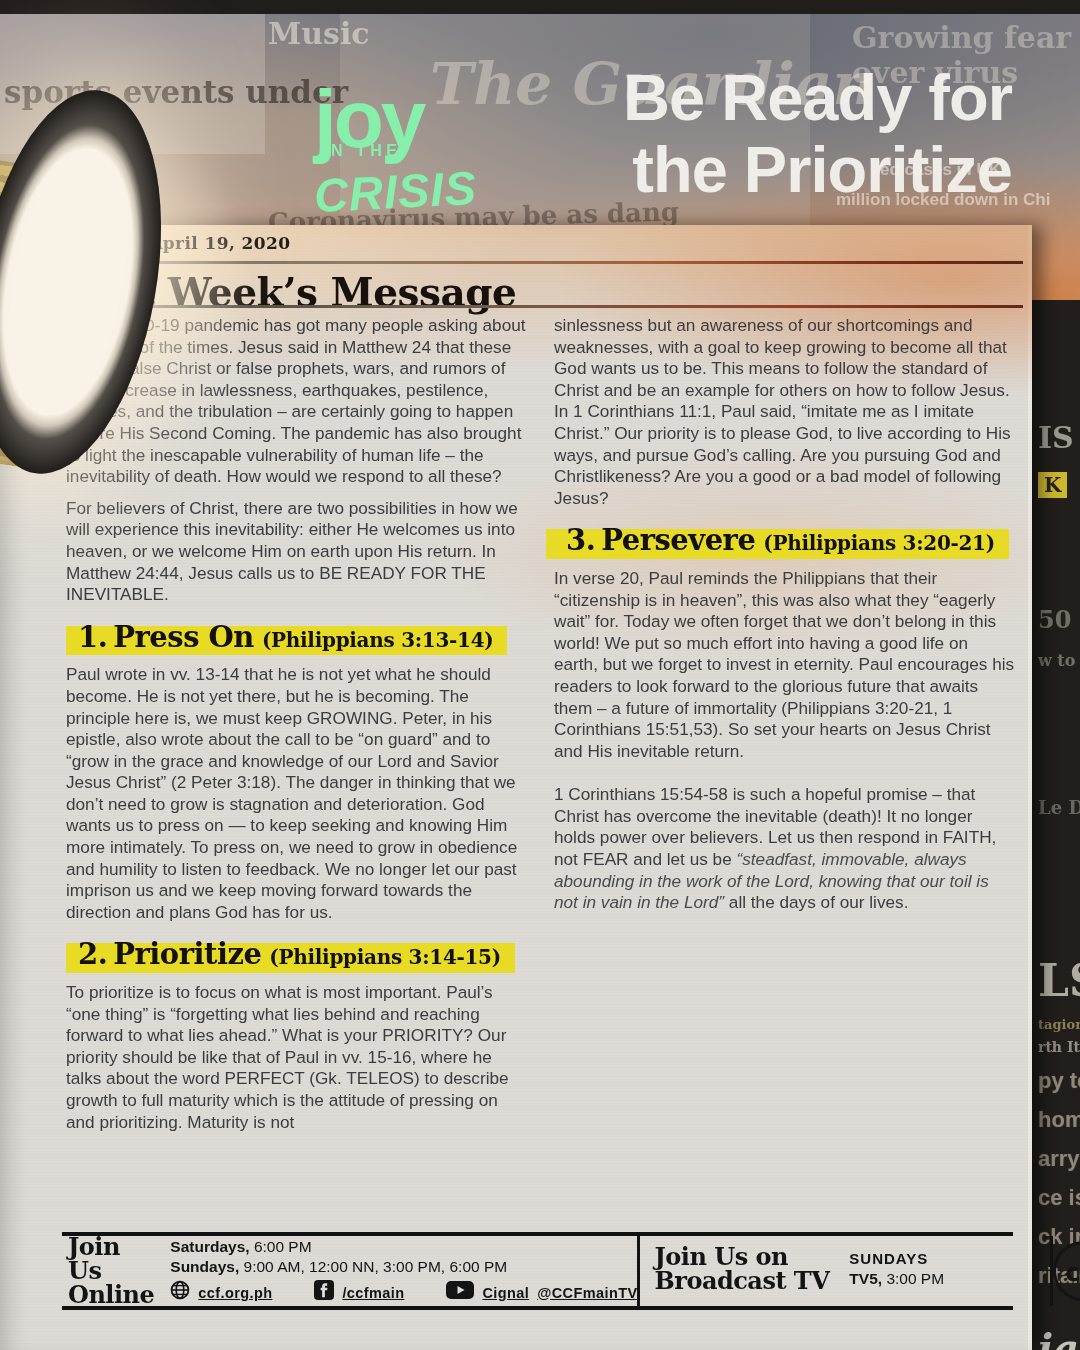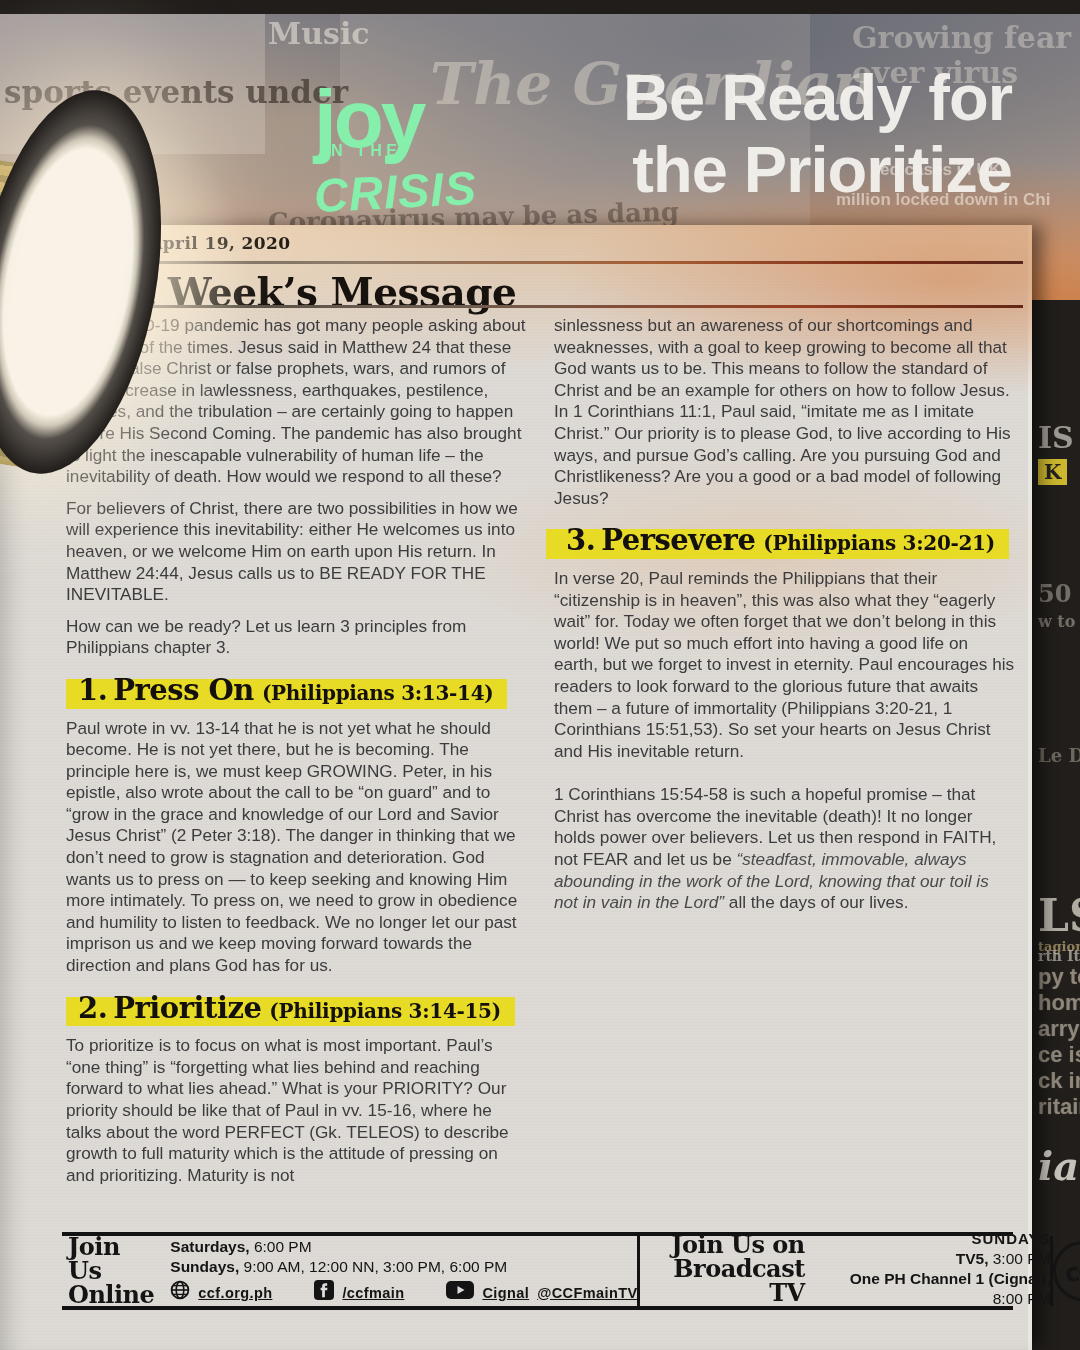--- a/index.html
+++ b/index.html
@@ -46,21 +46,21 @@
   .logo{position:absolute;left:314px;top:80px;z-index:7;color:#86efac;}
   .logo-joy{font-size:82px;font-weight:700;letter-spacing:-3px;line-height:.95;}
   .logo-inthe{margin:-16px 0 0 8px;font-size:16px;font-weight:700;letter-spacing:4.5px;}
   .logo-crisis{margin:4px 0 0 0;font-size:47px;font-weight:700;font-style:italic;letter-spacing:1px;
                transform:rotate(-3deg);}
   .main-title{position:absolute;right:68px;top:62px;z-index:7;text-align:right;
     color:rgba(243,240,236,.96);font-size:65px;font-weight:700;line-height:72px;letter-spacing:-1px;}
 
   
   .edge-strip{position:absolute;right:0;top:300px;width:50px;height:1050px;background:#211e1b;
-    display:flex;flex-direction:column;align-items:flex-start;gap:4px;padding:120px 0 0 8px;box-sizing:border-box;}
+    display:flex;flex-direction:column;align-items:flex-start;gap:17px;padding:120px 0 0 8px;box-sizing:border-box;}
   .edge-frag{font-family:"DejaVu Serif",serif;font-weight:700;color:rgba(225,218,205,.55);
     font-size:15px;white-space:nowrap;}
   .edge-frag:nth-child(1){font-size:30px;color:rgba(240,235,225,.6);}
   .edge-frag:nth-child(2){background:#cdb72e;color:#26221d;padding:1px 6px;font-size:20px;}
   .edge-frag:nth-child(3){font-size:24px;margin-top:90px;color:rgba(200,192,178,.5);}
   .edge-frag:nth-child(4){font-size:16px;color:rgba(200,192,178,.5);}
   .edge-frag:nth-child(5){font-size:18px;margin-top:110px;color:rgba(200,192,178,.45);}
   .edge-frag:nth-child(6){font-size:44px;margin-top:120px;color:rgba(238,232,220,.7);}
   .edge-frag:nth-child(7){font-size:13px;color:rgba(190,170,120,.7);margin-top:-6px;}
   .edge-frag:nth-child(8){font-size:14px;color:rgba(225,218,205,.6);margin-top:-10px;}
@@ -108,21 +108,21 @@
   .ital{font-style:italic;color:#4a4a4c;}
 
   
   .footer{position:absolute;left:62px;top:1007px;width:951px;height:70px;
     border-top:4px solid #121212;border-bottom:4px solid #121212;
     display:flex;align-items:stretch;color:#141414;}
   .f-div{width:3px;background:#121212;flex:0 0 auto;}
   .f-title{font-family:"DejaVu Serif",serif;font-weight:700;font-size:24px;line-height:24px;
     letter-spacing:-.5px;align-self:center;}
   .f-cell1{flex:0 0 468px;display:flex;gap:16px;padding:8px 0 8px 6px;box-sizing:border-box;}
-  .f-cell2{flex:0 0 410px;display:flex;gap:20px;padding:8px 0 12px 14px;box-sizing:border-box;text-align:right;}
+  .f-cell2{flex:0 0 410px;display:flex;gap:20px;padding:8px 0 12px 14px;box-sizing:border-box;}
   .f-cell3{flex:1;display:flex;align-items:center;justify-content:center;}
   .f-sched{font-size:15.5px;line-height:20px;align-self:center;}
   .f-sched b{font-weight:700;}
   .f-social{display:flex;align-items:center;gap:8px;margin-top:3px;font-weight:700;
     font-size:14.5px;letter-spacing:.4px;text-decoration:underline;}
   .f-social .gap{width:26px;}
   .icon-globe,.icon-fb,.icon-yt{flex:0 0 auto;display:inline-block;}
   .f-days{font-weight:700;font-size:15px;letter-spacing:1px;}
   .ccf-logo{width:54px;height:54px;border:3px solid #141414;border-radius:50%;
     display:flex;align-items:center;justify-content:center;font-weight:700;font-size:25px;
@@ -186,21 +186,20 @@
     <div class="date-line">Sunday, April 19, 2020</div>
     <div class="rule1"></div>
     <div class="headline">Last Week’s Message</div>
     <div class="rule2"></div>
 
     <div class="cols">
 
       <div class="col">
         <p>The COVID-19 pandemic has got many people asking about the signs of the times. Jesus said in Matthew 24 that these signs – false Christ or false prophets, wars, and rumors of wars, increase in lawlessness, earthquakes, pestilence, plagues, and the tribulation – are certainly going to happen before His Second Coming. The pandemic has also brought to light the inescapable vulnerability of human life – the inevitability of death. How would we respond to all these?</p>
         <p>For believers of Christ, there are two possibilities in how we will experience this inevitability: either He welcomes us into heaven, or we welcome Him on earth upon His return. In Matthew 24:44, Jesus calls us to BE READY FOR THE INEVITABLE.</p>
-        <p>How can we be ready? Let us learn 3 principles from Philippians chapter 3.</p>
 
         <div class="sec-head"><span class="sec-num">1.</span>
           <span class="sec-name">Press On</span><span class="sec-ref">(Philippians 3:13-14)</span></div>
         <p>Paul wrote in vv. 13-14 that he is not yet what he should become. He is not yet there, but he is becoming. The principle here is, we must keep GROWING. Peter, in his epistle, also wrote about the call to be “on guard” and to “grow in the grace and knowledge of our Lord and Savior Jesus Christ” (2 Peter 3:18). The danger in thinking that we don’t need to grow is stagnation and deterioration. God wants us to press on — to keep seeking and knowing Him more intimately. To press on, we need to grow in obedience and humility to listen to feedback. We no longer let our past imprison us and we keep moving forward towards the direction and plans God has for us.</p>
 
         <div class="sec-head"><span class="sec-num">2.</span>
           <span class="sec-name">Prioritize</span><span class="sec-ref">(Philippians 3:14-15)</span></div>
         <p>To prioritize is to focus on what is most important. Paul’s “one thing” is “forgetting what lies behind and reaching forward to what lies ahead.” What is your PRIORITY? Our priority should be like that of Paul in vv. 15-16, where he talks about the word PERFECT (Gk. TELEOS) to describe growth to full maturity which is the attitude of pressing on and prioritizing. Maturity is not</p>
       </div>
 
@@ -253,21 +252,20 @@
       <div class="f-div"></div>
 
       <div class="f-cell2">
         <div class="f-title">
           <div>Join Us on</div>
           <div>Broadcast TV</div>
         </div>
         <div class="f-sched">
           <div class="f-days">SUNDAYS</div>
           <div><b>TV5,</b><span> 3:00 PM</span></div>
-          <div><b>One PH Channel 1 (Cignal),</b><span> 8:00 PM</span></div>
         </div>
       </div>
 
       <div class="f-div"></div>
 
       <div class="f-cell3">
         <div class="ccf-logo">ccf</div>
       </div>
 
     </div>

